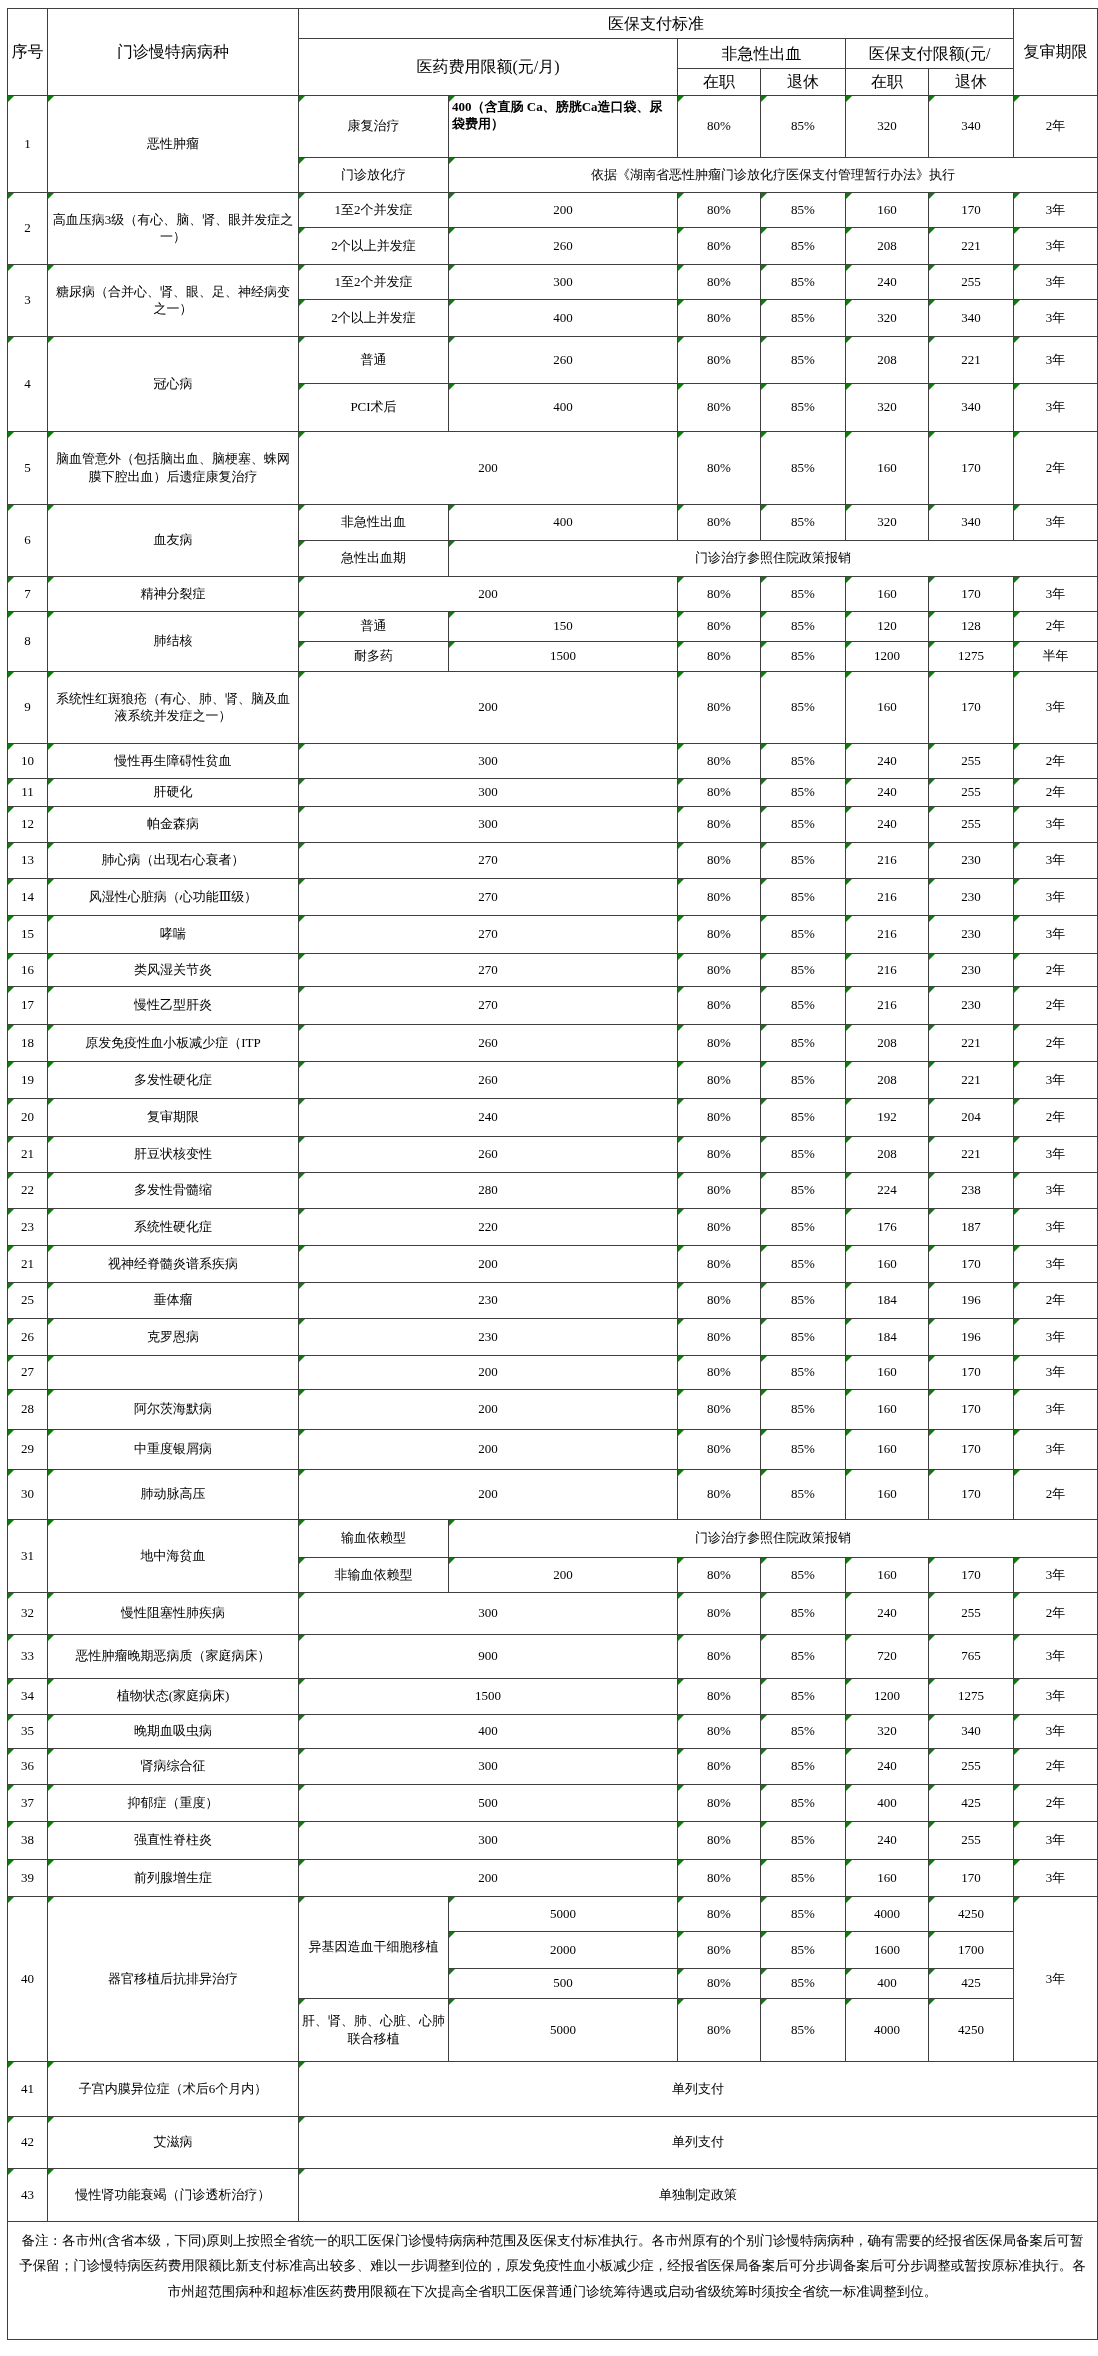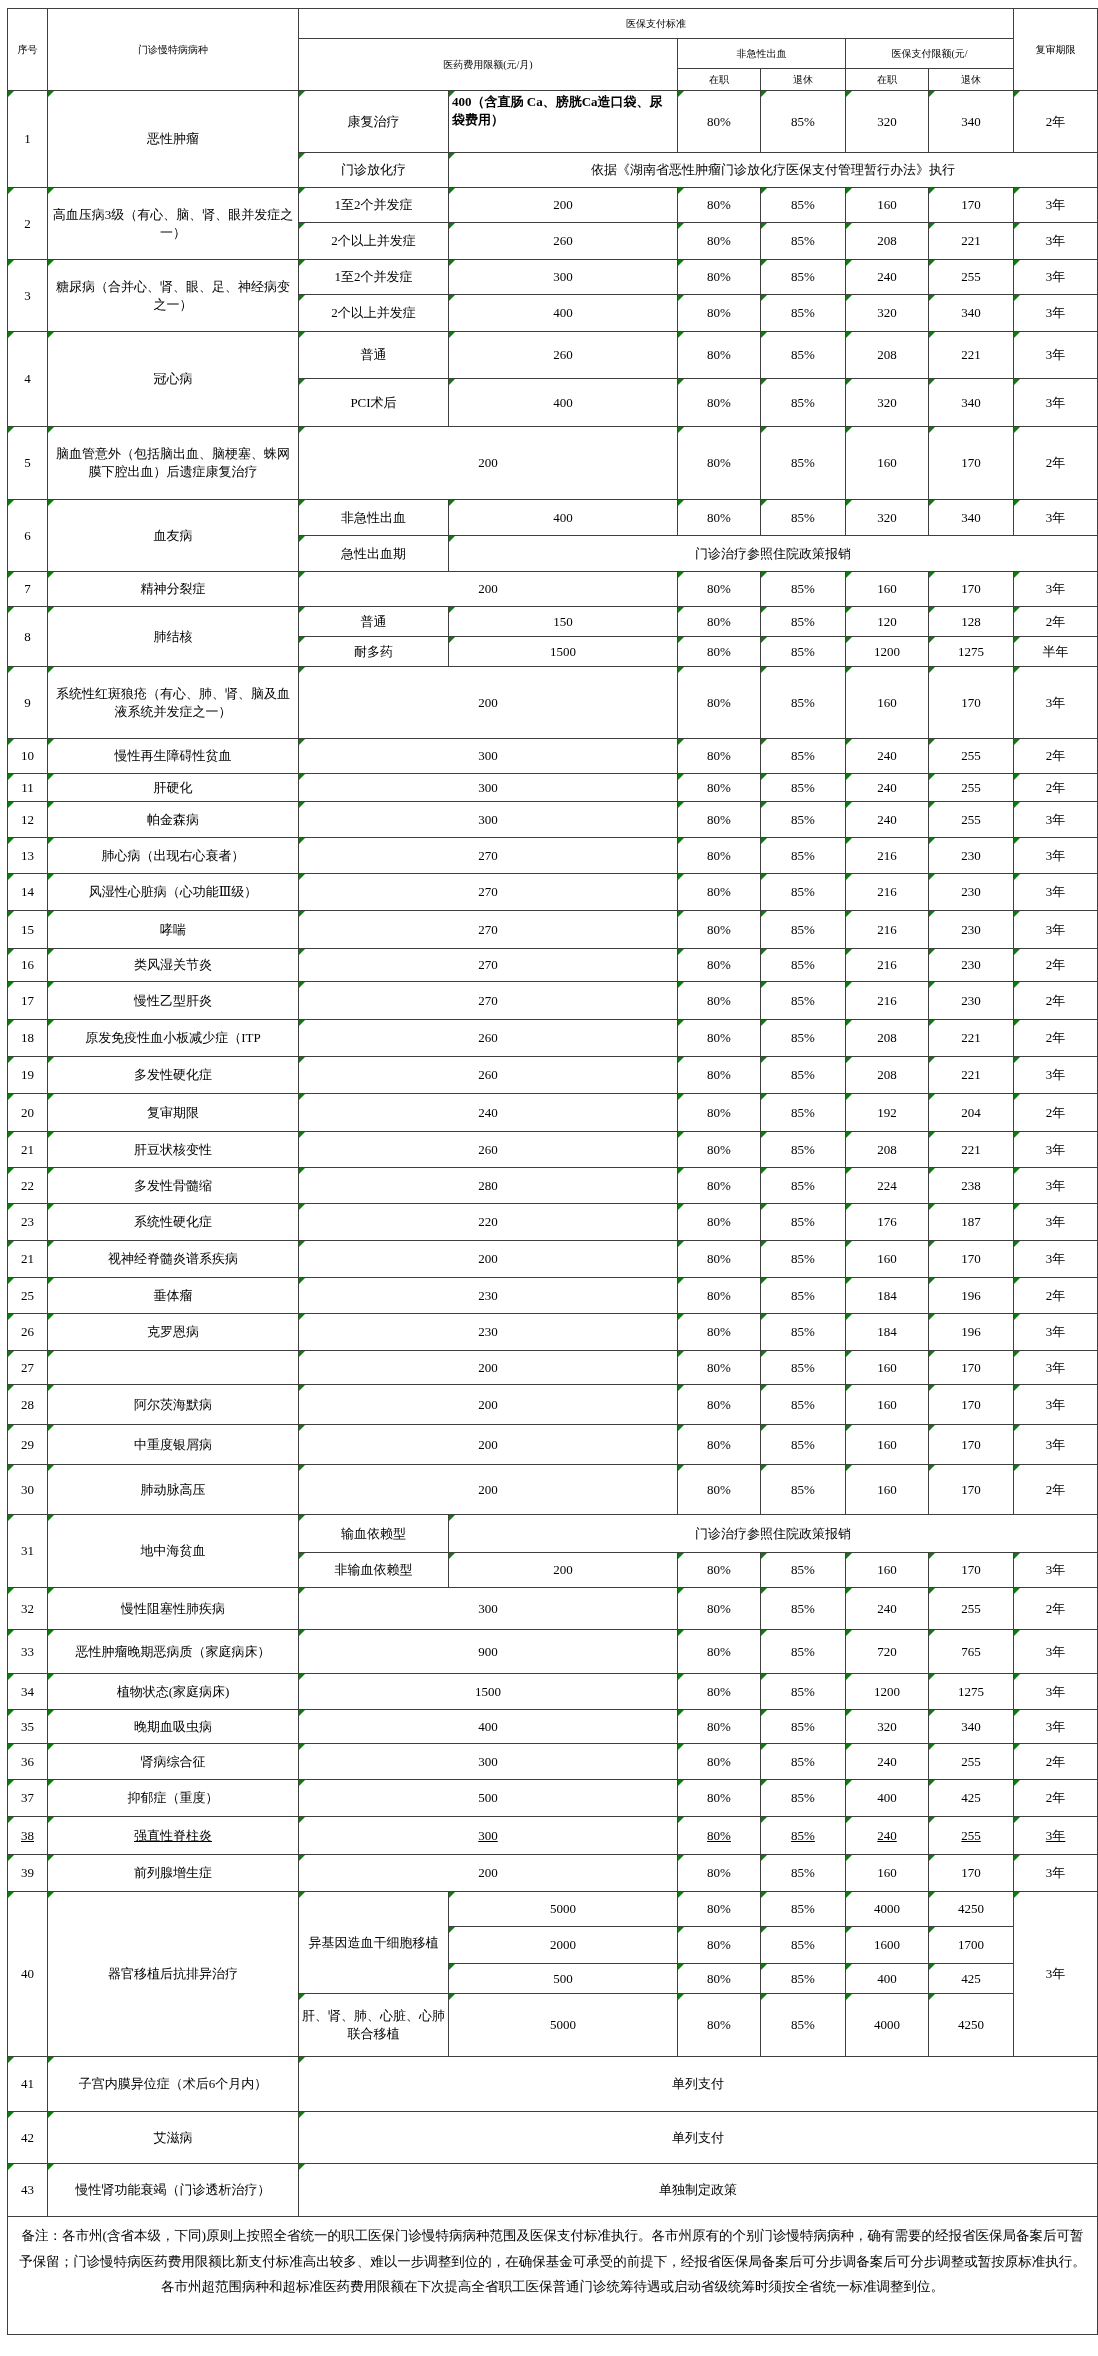--- a/index.html
+++ b/index.html
@@ -22,21 +22,21 @@
     text-align:center;
     vertical-align:middle;
     font-size:13px;
     line-height:1.35;
     padding:2px 3px;
     position:relative;
     overflow:hidden;
     word-break:break-all;
   }
   td.hd{
-    font-size:10px;
+    font-size:16px;
     white-space:nowrap;
   }
   
   td:not(.hd):not(.note)::before{
     content:"";
     position:absolute;
     top:0;left:0;
     width:0;height:0;
     border-top:6px solid var(--marker);
     border-right:6px solid transparent;
@@ -504,21 +504,21 @@
       <tr style="height: 37px; margin-top: 45px;">
         <td>37</td>
         <td>抑郁症（重度）</td>
         <td colspan="2">500</td>
         <td>80%</td>
         <td>85%</td>
         <td>400</td>
         <td>425</td>
         <td>2年</td>
       </tr>
-      <tr style="height: 38px; text-decoration: underline;">
+      <tr style="height: 38px;">
         <td>38</td>
         <td>强直性脊柱炎</td>
         <td colspan="2">300</td>
         <td>80%</td>
         <td>85%</td>
         <td>240</td>
         <td>255</td>
         <td>3年</td>
       </tr>
       <tr style="height: 37px; margin-top: 40px;">
@@ -575,16 +575,16 @@
         <td colspan="7">单列支付</td>
       </tr>
       <tr style="height: 53px;">
         <td>43</td>
         <td>慢性肾功能衰竭（门诊透析治疗）</td>
         <td colspan="7">单独制定政策</td>
       </tr>
     </tbody>
   <tbody>
     <tr style="height:118px">
-      <td class="note" colspan="9">备注：各市州(含省本级，下同)原则上按照全省统一的职工医保门诊慢特病病种范围及医保支付标准执行。各市州原有的个别门诊慢特病病种，确有需要的经报省医保局备案后可暂予保留；门诊慢特病医药费用限额比新支付标准高出较多、难以一步调整到位的，在确保基金可承受的前提下，经报省医保局备案后可分步调备案后可分步调整或暂按原标准执行。各市州超范围病种和超标准医药费用限额在下次提高全省职工医保普通门诊统筹待遇或启动省级统筹时须按全省统一标准调整到位。</td>
+      <td class="note" colspan="9">备注：各市州(含省本级，下同)原则上按照全省统一的职工医保门诊慢特病病种范围及医保支付标准执行。各市州原有的个别门诊慢特病病种，确有需要的经报省医保局备案后可暂予保留；门诊慢特病医药费用限额比新支付标准高出较多、难以一步调整到位的，原发免疫性血小板减少症，经报省医保局备案后可分步调备案后可分步调整或暂按原标准执行。各市州超范围病种和超标准医药费用限额在下次提高全省职工医保普通门诊统筹待遇或启动省级统筹时须按全省统一标准调整到位。</td>
     </tr>
   </tbody>
 </table>
 
 </body></html>

